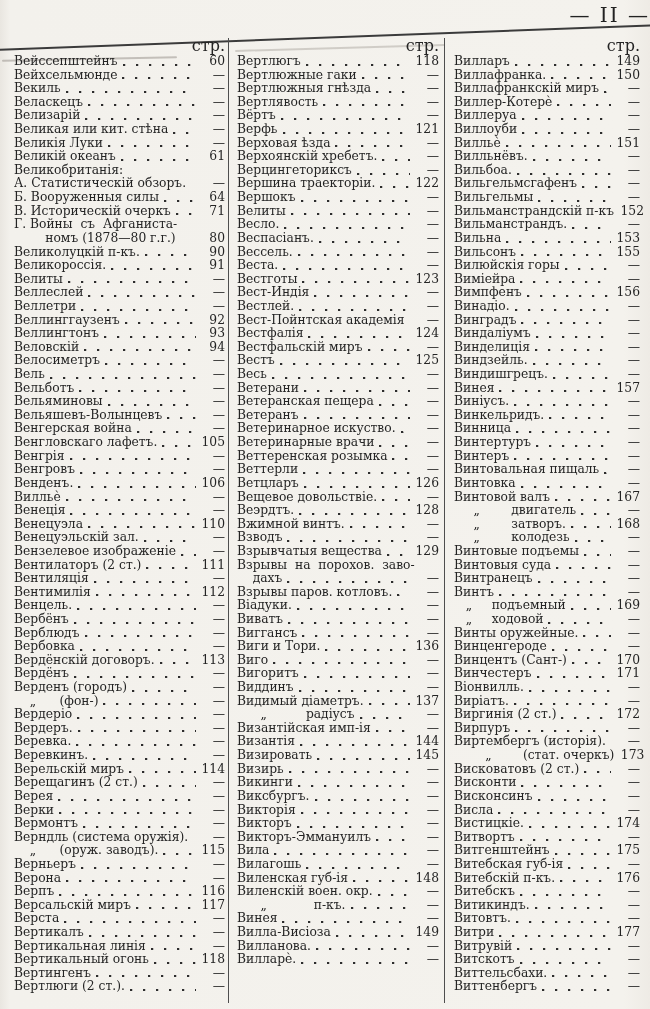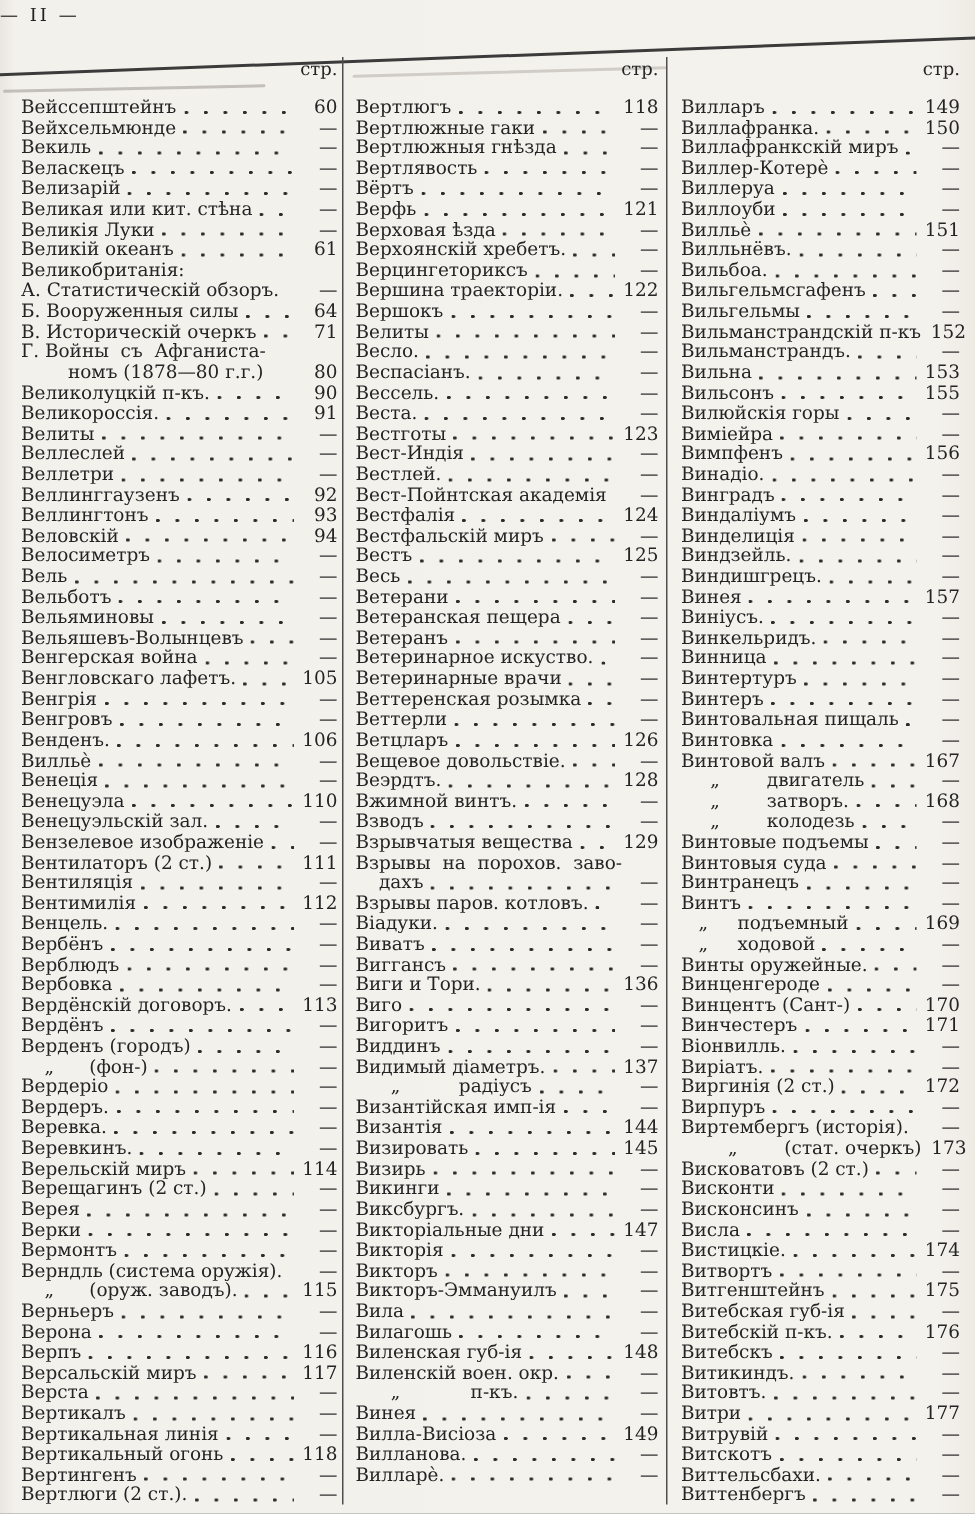--- a/index.html
+++ b/index.html
@@ -9,22 +9,22 @@
     margin:0 auto;
     background:
       linear-gradient(90deg,#e9e6e0 0px,#f3f1ec 10px,#f4f2ed 96%,#eeebe5 100%),
       #f3f1ec;
     font-family:"DejaVu Serif","Liberation Serif",serif;
     color:#242424;
     overflow:hidden;
   }
   #page-num{
     position:absolute;top:3px;left:0;right:0;
-    text-align:left;
-    font-size:12px;letter-spacing:2px;
+    text-align:right;
+    font-size:20px;letter-spacing:2px;
     color:#222;
   }
   .top-rule{
     position:absolute;top:49px;left:-5px;width:662px;height:2px;
     background:#3b3b3b;
     transform:rotate(-2.15deg);
     transform-origin:0 50%;
   }
   .smudge{
     position:absolute;height:2px;background:#9a968f;opacity:.55;
@@ -35,21 +35,21 @@
   #cols{
     position:absolute;top:38px;left:8px;right:4px;bottom:6px;
     display:flex;align-items:stretch;
   }
   .col{box-sizing:border-box;overflow:hidden;}
   .col.c1{width:220px;padding:0 3px 0 6px;}
   .col.c2{width:216px;border-left:1px solid #4e4e4e;padding:0 5px 0 8px;}
   .col.c3{flex:1;border-left:1px solid #4e4e4e;padding:0 6px 0 9px;}
   .col-hdr-row{
     height:16px;line-height:16px;text-align:right;
-    font-size:12px;margin-bottom:11px;white-space:pre;
+    font-size:16px;margin-bottom:1px;white-space:pre;
   }
   .row{
     display:flex;align-items:baseline;
     height:13.62px;line-height:13.62px;
     font-size:12.3px;
   }
   .t{white-space:pre;flex:0 0 auto;}
   .dots{flex:1 1 auto;min-width:4px;position:relative;align-self:stretch;}
   .dots::after{
     content:"";position:absolute;left:5px;right:3px;bottom:2.6px;height:2.4px;
@@ -687,25 +687,20 @@
           <span class="t">Викинги</span>
           <span class="dots"></span>
           <span class="pg">—</span>
         </div>
         <div class="row">
           <span class="t">Виксбургъ.</span>
           <span class="dots"></span>
           <span class="pg">—</span>
         </div>
         <div class="row">
-          <span class="t">Викторіальные дни</span>
-          <span class="dots"></span>
-          <span class="pg">147</span>
-        </div>
-        <div class="row">
           <span class="t">Викторія</span>
           <span class="dots"></span>
           <span class="pg">—</span>
         </div>
         <div class="row">
           <span class="t">Викторъ</span>
           <span class="dots"></span>
           <span class="pg">—</span>
         </div>
         <div class="row">

